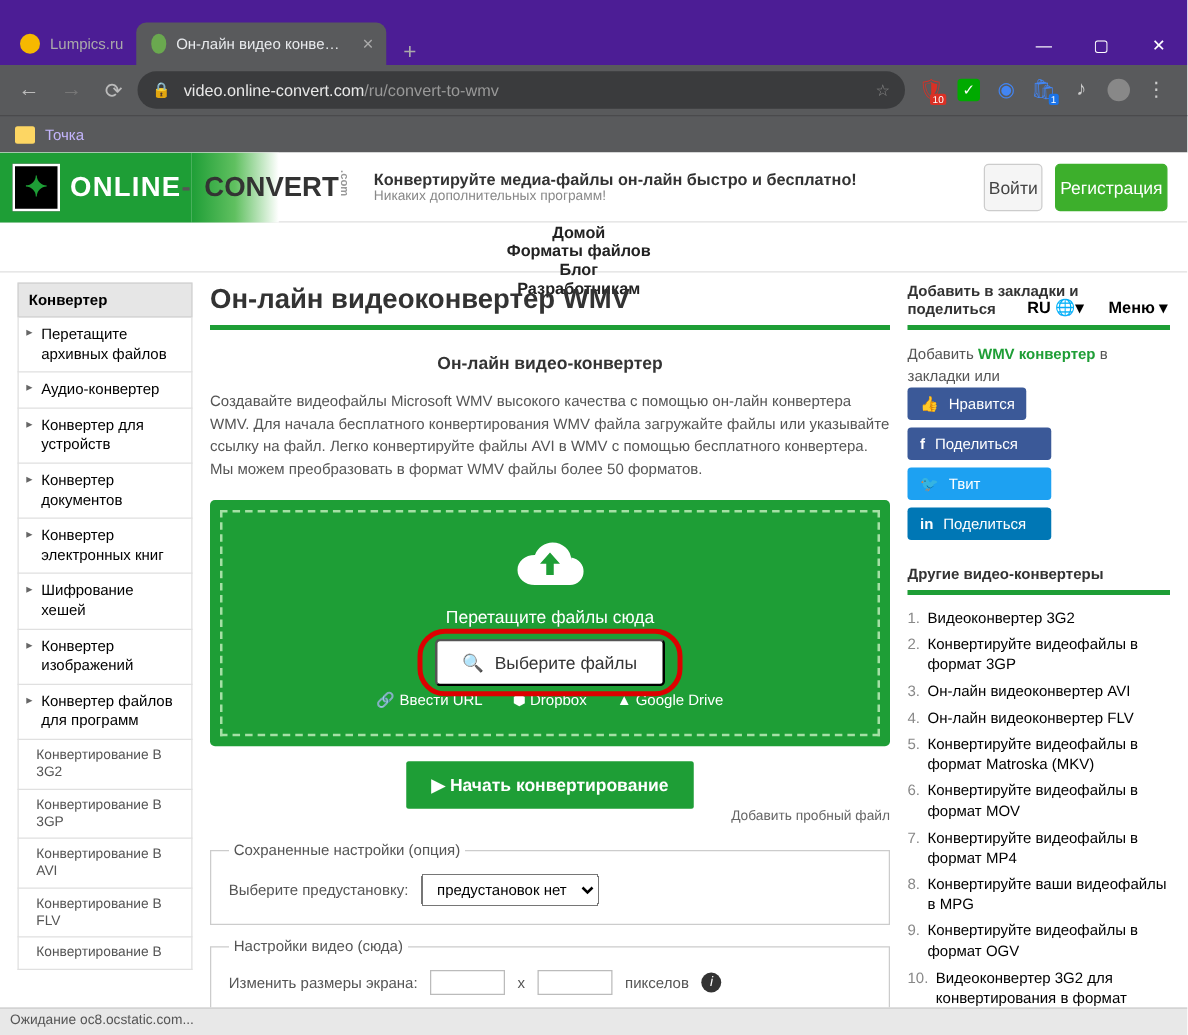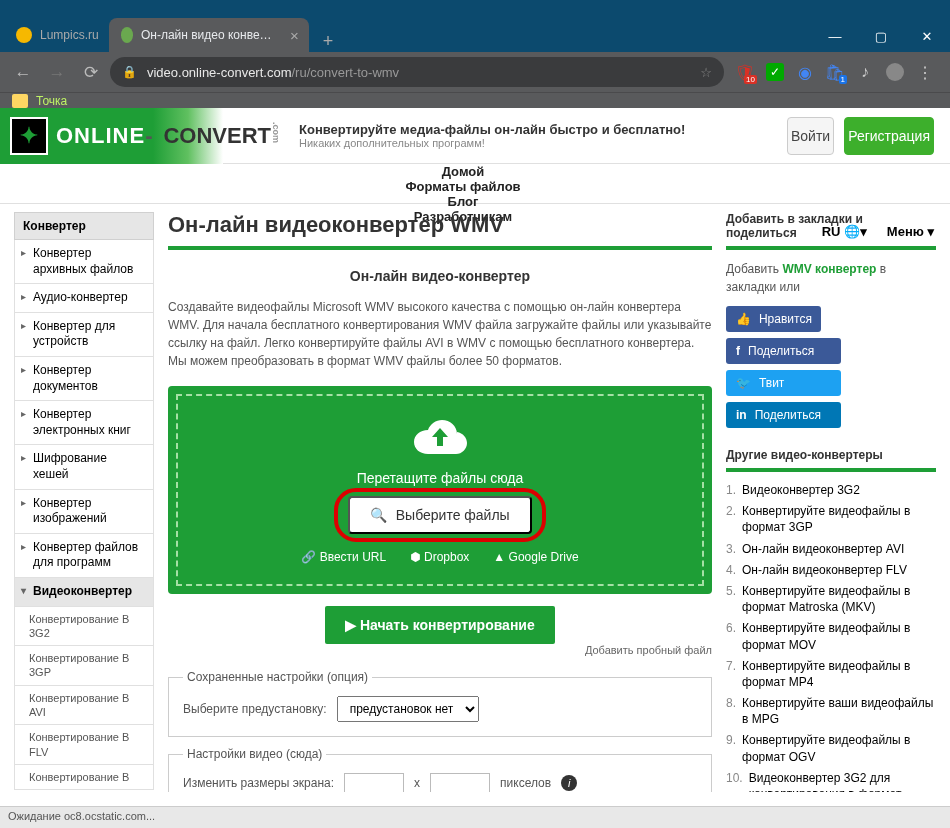--- a/index.html
+++ b/index.html
@@ -1,19 +1,19 @@
 <!DOCTYPE html>
 <html><head>
 <meta charset="utf-8">
 <style>
 * { margin: 0; padding: 0; box-sizing: border-box; font-family: Arial, sans-serif; }
 body { width: 950px; height: 828px; background: #fff; overflow: hidden; position: relative; }
 
 
-.window-titlebar { height: 52px; background: #0c4a6e; display: flex; align-items: flex-end; justify-content: space-between; }
+.window-titlebar { height: 52px; background: #4c1d95; display: flex; align-items: flex-end; justify-content: space-between; }
 .tabs-area { display: flex; align-items: flex-end; flex: 1; padding-top: 12px; }
 .tab { height: 34px; display: flex; align-items: center; padding: 0 10px 0 12px; font-size: 12px; color: #ccc; border-radius: 8px 8px 0 0; gap:8px; max-width:200px;}
 .tab.active { background: #595a5c; color: #e8eaed; }
 .tab.inactive { background: transparent; color: #aaa; margin-left: 4px;}
 .tab-favicon { width: 16px; height: 16px; border-radius: 50%; }
 .tab-close { color: #aaa; font-size: 15px; margin-left: 6px; }
 .new-tab { color: #aaa; padding: 0 14px; font-size: 18px; }
 .window-controls { display: flex; }
 .win-btn { width: 46px; height: 32px; display: flex; align-items: center; justify-content: center; color: #fff; font-size: 13px; }
 
@@ -21,21 +21,21 @@
 .nav-btn { width: 30px; height: 30px; display: flex; align-items: center; justify-content: center; color: #bbb; font-size: 17px; border-radius: 50%; }
 .nav-btn.disabled { color: #777; }
 .url-field { flex: 1; height: 30px; background: #3a3b3d; border-radius: 15px; display: flex; align-items: center; padding: 0 12px; color: #ccc; font-size: 13px; gap: 10px; }
 .url-field .lock { color: #aaa; font-size: 12px;}
 .url-text .host { color: #e8e8e8; }
 .url-text .path { color: #999; }
 .addr-right { display: flex; align-items: center; gap: 12px; padding: 0 8px; }
 .ext-icon { width: 18px; height: 18px; display:flex; align-items:center; justify-content:center; position:relative;}
 .ext-badge{position:absolute;bottom:-3px;right:-3px;background:#d93025;color:#fff;font-size:8px;padding:0 2px;border-radius:2px;}
 
-.bookmark-bar { height: 16px; background: #595a5c; display: flex; align-items: center; padding: 0 12px; gap: 8px; font-size: 12px; color: #bef264; border-top: 1px solid #4a4a4c;}
+.bookmark-bar { height: 30px; background: #595a5c; display: flex; align-items: center; padding: 0 12px; gap: 8px; font-size: 12px; color: #c4b5fd; border-top: 1px solid #4a4a4c;}
 .bm-folder-icon { width: 16px; height: 14px; background: #fdd663; border-radius: 2px; }
 
 
 .page { background: #fff; height: calc(828px - 52px - 40px - 30px - 22px); overflow: hidden; }
 .header-strip { display: flex; align-items: center; height: 56px; border-bottom: 1px solid #e0e0e0;}
 .logo-box { display: flex; align-items: center; background: #1e9e36; height: 56px; padding: 0 0 0 10px;}
 .logo-icon { width: 38px; height: 38px; background: #000; border:2px solid #fff; display:flex;align-items:center;justify-content:center;color:#1e9e36;font-weight:bold;font-size:22px;}
 .logo-text { font-weight: bold; font-size: 22px; margin-left: 8px; color:#fff; letter-spacing:1px;}
 .logo-grad{width:70px;height:56px;background:linear-gradient(to right,#1e9e36,#60c060,#fff);}
 .tagline { padding: 0 18px; font-size: 13px;}
@@ -64,35 +64,35 @@
 .sub-title { text-align: center; font-weight: bold; font-size: 14px; margin-bottom: 14px; color:#333;}
 .desc-text { font-size: 12px; color: #555; line-height: 1.5; margin-bottom: 16px;}
 
 .dropzone { background: #1e9e36; border-radius: 4px; padding: 8px; margin-bottom: 12px;}
 .dz-inner { border: 2px dashed #a5e0a5; padding: 20px 10px; text-align: center; }
 .cloud-icon { display:inline-flex; }
 .dz-label { color: #ffffff; font-size: 14px; margin: 10px 0;}
 .file-btn-wrap { display: inline-block; position: relative;}
 .file-btn-ring { position:absolute; inset:-8px -14px; border:4px solid #d00; border-radius: 22px;}
 .file-btn { background: #fff; color: #333; padding: 9px 20px; border-radius: 4px; font-size: 14px; display: inline-flex; align-items: center; gap: 8px; font-weight:500;}
-.dz-sources { color: #fff; font-size: 12px; margin-top: 16px; display: flex; justify-content: center; gap: 24px;}
+.dz-sources { color: #fff; font-size: 12px; margin-top: 4px; display: flex; justify-content: center; gap: 24px;}
 .dz-sources span{cursor:pointer;}
 
 .action-row { display:flex; align-items:center; margin-bottom:14px;flex-direction:column;}
 .start-btn { background: #1e9e36; color: #fff; padding: 11px 20px; font-weight: bold; font-size: 14px; border: none; border-radius: 2px; cursor:pointer;}
 .trial-link { margin-left: auto; font-size: 11px; color: #666;}
 fieldset { border: 1px solid #ccc; padding: 12px 14px 14px; margin-bottom: 10px;}
 legend { font-size: 12px; color: #555; padding: 0 4px;}
 .field-row { display: flex; align-items: center; gap: 10px; font-size: 12px; color:#555;}
 .field-row select { padding: 4px 8px; font-size: 12px;}
 .field-row input[type=text] { width: 60px; padding: 3px 5px; border:1px solid #bbb; font-size:11px;}
 
 .right-col { width: 210px; flex-shrink: 0; font-size: 12px;}
 .r-box-head { font-weight: bold; color: #333; padding-bottom: 6px; border-bottom: 4px solid #1e9e36; margin-bottom: 10px;}
-.r-link1 { color:#555; line-height:1.5; margin-bottom:10px;}
+.r-link1 { color:#555; line-height:1.5; }
 .r-link1 a{color:#1e9e36;font-weight:bold;text-decoration:none;}
 .share-btn { display:flex; align-items:center; gap:8px; color:#fff; padding: 6px 10px; border-radius:3px; margin-bottom:6px; cursor:pointer; width:115px;}
 .sb-fb{background:#3b5998;} .sb-tw{background:#1da1f2;} .sb-in{background:#0077b5;}
 .sb-like{background:#3b5998;width:95px;}
 .conv-list { list-style:none;}
 .conv-list li { display:flex; gap:6px; margin-bottom:5px; line-height:1.35;}
 .conv-list li .num{color:#888; flex-shrink:0;}
 .conv-list li a{color:#000000; text-decoration:none;}
 
 .status-bar { position: absolute; bottom: 0; left: 0; right: 0; height: 22px; background: #e8e8e8; border-top: 1px solid #ccc; font-size: 11px; color: #555; padding: 3px 8px;}
@@ -175,29 +175,28 @@
     <div class="nav-right">
       <span><span>RU</span> 🌐▾</span>
       <span><span>Меню</span> ▾</span>
     </div>
   </div>
 
   <div class="content-area">
 
     <div class="sidebar">
       <div class="side-head">Конвертер</div>
-      <div class="side-item">Конвертер архивных файлов</div>
+      <div class="side-item">Перетащите архивных файлов</div>
       <div class="side-item">Аудио-конвертер</div>
       <div class="side-item">Конвертер для устройств</div>
       <div class="side-item">Конвертер документов</div>
       <div class="side-item">Конвертер электронных книг</div>
       <div class="side-item">Шифрование хешей</div>
       <div class="side-item">Конвертер изображений</div>
       <div class="side-item">Конвертер файлов для программ</div>
-      <div class="side-item active">Видеоконвертер</div>
       <div class="side-sub">Конвертирование В 3G2</div>
       <div class="side-sub">Конвертирование В 3GP</div>
       <div class="side-sub">Конвертирование В AVI</div>
       <div class="side-sub">Конвертирование В FLV</div>
       <div class="side-sub">Конвертирование В</div>
     </div>
 
     <div class="main-col">
       <h1 class="page-title">Он-лайн видеоконвертер WMV</h1>
       <div class="sub-title">Он-лайн видео-конвертер</div>

